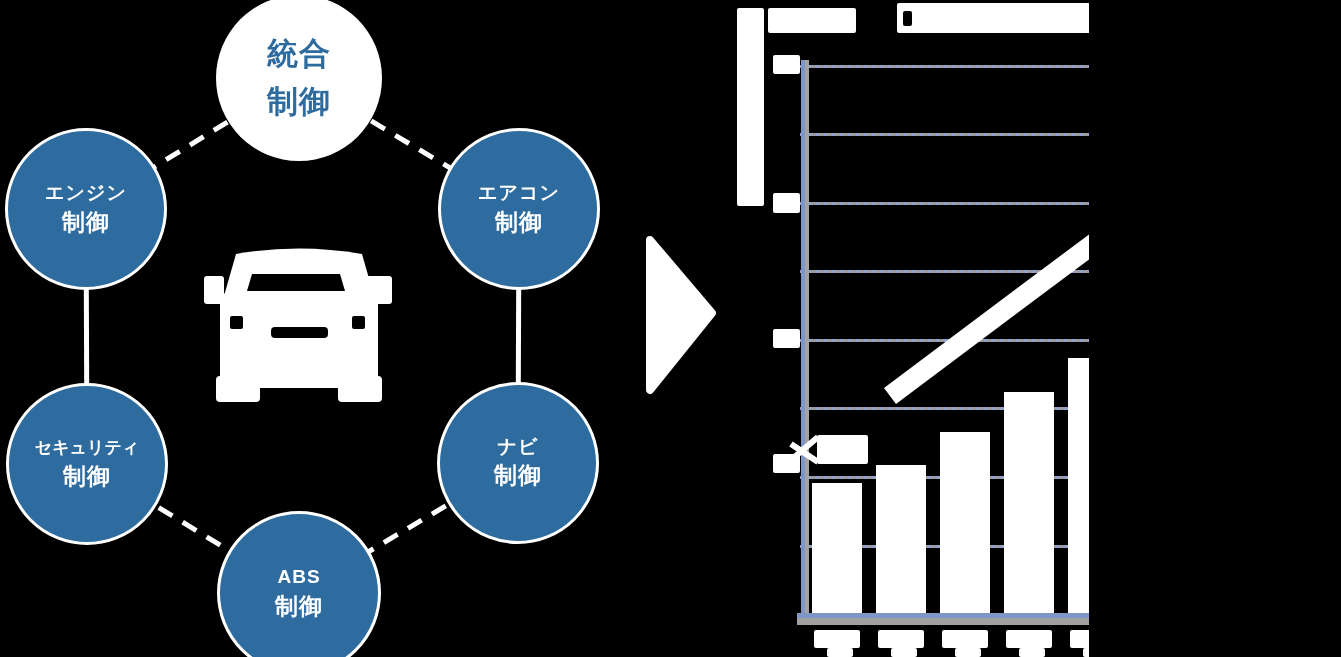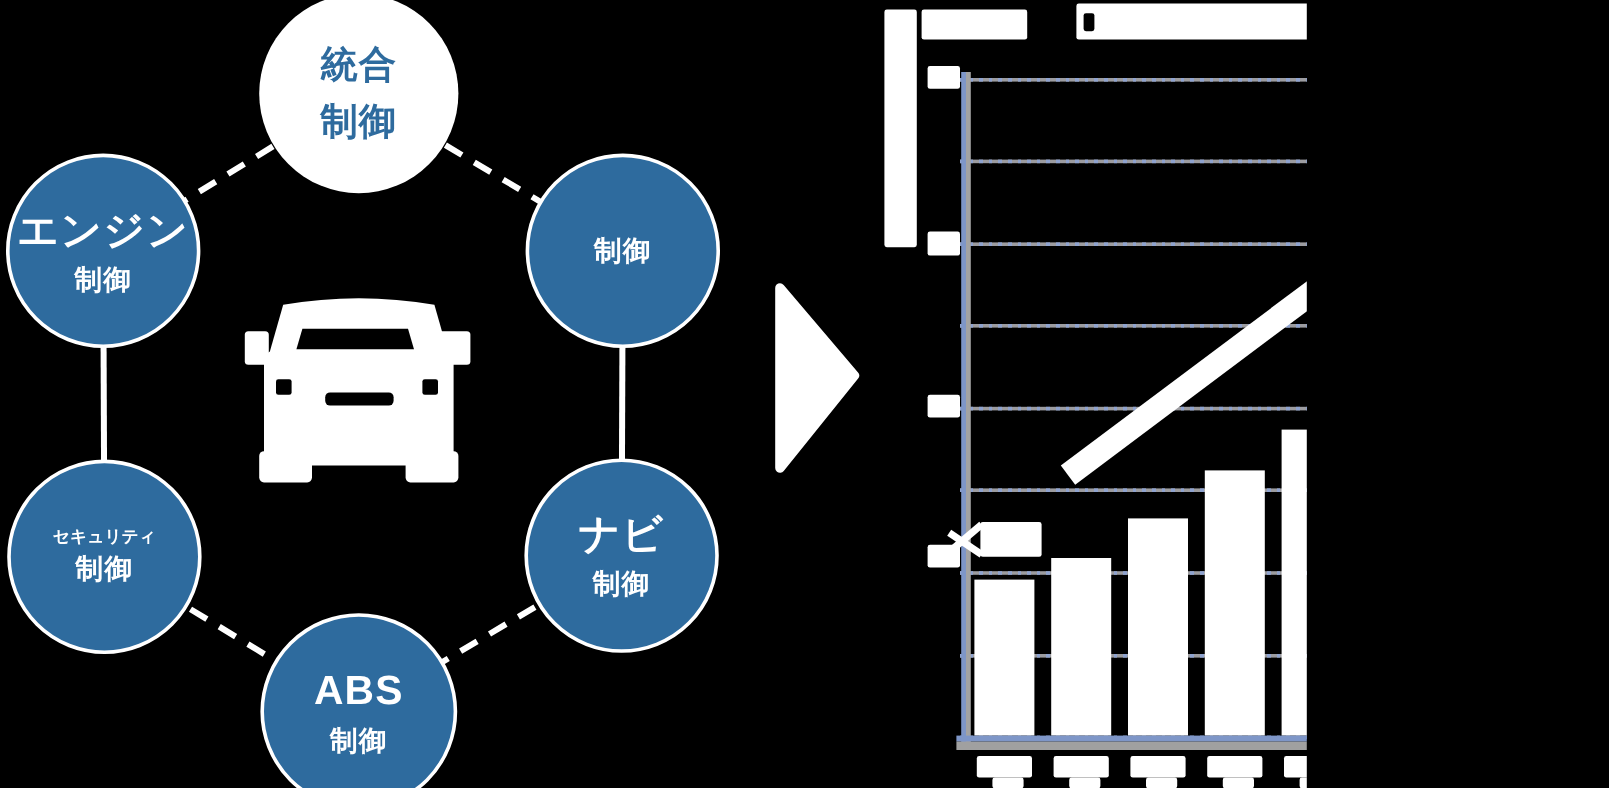--- a/index.html
+++ b/index.html
@@ -4,24 +4,24 @@
 <style>
   html,body{margin:0;padding:0;background:#000;}
   #stage{position:relative;width:1089px;height:657px;background:#000;overflow:hidden;
          font-family:"Liberation Sans","DejaVu Sans",sans-serif;}
   
   .node{position:absolute;border-radius:50%;display:flex;flex-direction:column;
         align-items:center;justify-content:center;font-weight:bold;z-index:4;
         box-sizing:border-box;text-align:center;line-height:1.4;letter-spacing:1px;}
   .node--blue{background:#2e6b9e;color:#fff;border:3px solid #fff;}
   .node--light{background:#fff;color:#2e6b9e;}
-  .node .l1{font-size:34px;}
+  .node .l1{font-size:19px;}
   .node .l2{font-size:23px;}
   .node--integrated .l1,.node--integrated .l2{font-size:31px;line-height:1.55;}
-  .node--security .l1{font-size:14px;letter-spacing:0;}
+  .node--security .l1{font-size:17px;letter-spacing:0;}
   #art-overlay{position:absolute;left:0;top:0;z-index:3;pointer-events:none;}
   
   #chart{position:absolute;left:0;top:0;width:1341px;height:657px;z-index:1;}
   .gridline{position:absolute;height:3px;background:#9c9ca0;z-index:1;}
   .gridline-dots{position:absolute;height:3px;z-index:2;
         background:repeating-linear-gradient(90deg,#8fa3cf 0 3px,transparent 3px 8px);}
   .bar{position:absolute;background:#fff;z-index:2;}
   .blob{position:absolute;background:#fff;border-radius:2px;z-index:5;}
   .axis{position:absolute;z-index:3;}
   #y-axis-blue{left:801px;top:60px;width:4px;height:561px;background:#7e96c8;}
@@ -73,20 +73,21 @@
 
   <div class="node node--light node--integrated" style="left:216px;top:-5px;width:166px;height:166px;">
     <span class="l1">統合</span>
     <span class="l2">制御</span>
   </div>
   <div class="node node--blue" style="left:5px;top:128px;width:162px;height:162px;">
     <span class="l1">エンジン</span>
     <span class="l2">制御</span>
   </div>
   <div class="node node--blue" style="left:438px;top:128px;width:162px;height:162px;">
+    <span class="l1">エアコン</span>
     <span class="l2">制御</span>
   </div>
   <div class="node node--blue node--security" style="left:6px;top:383px;width:162px;height:162px;">
     <span class="l1">セキュリティ</span>
     <span class="l2">制御</span>
   </div>
   <div class="node node--blue" style="left:437px;top:382px;width:162px;height:162px;font-family:Liberation Serif, serif;">
     <span class="l1">ナビ</span>
     <span class="l2">制御</span>
   </div>

